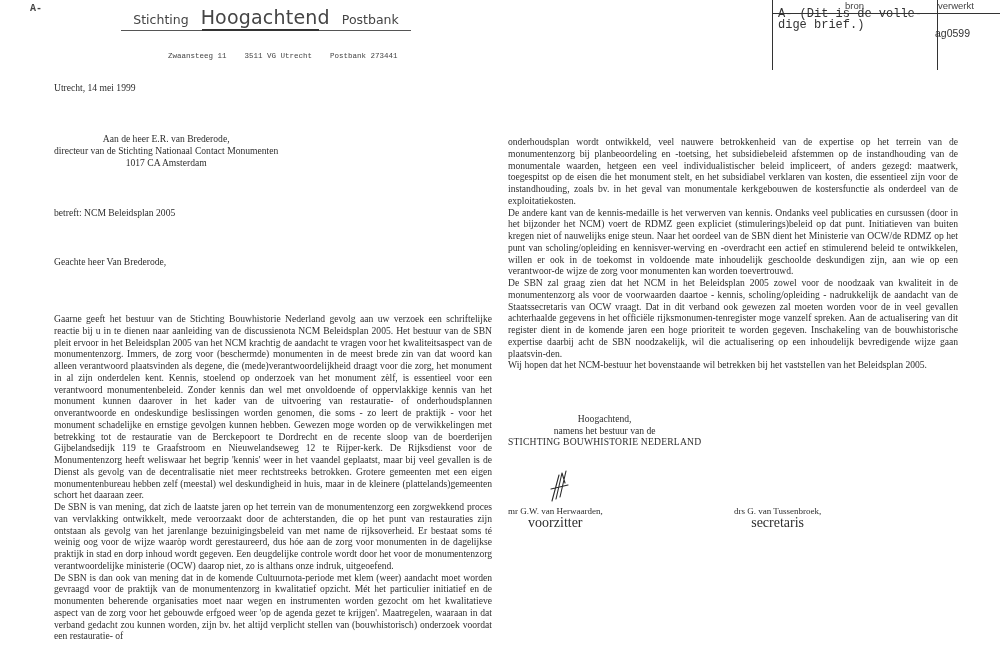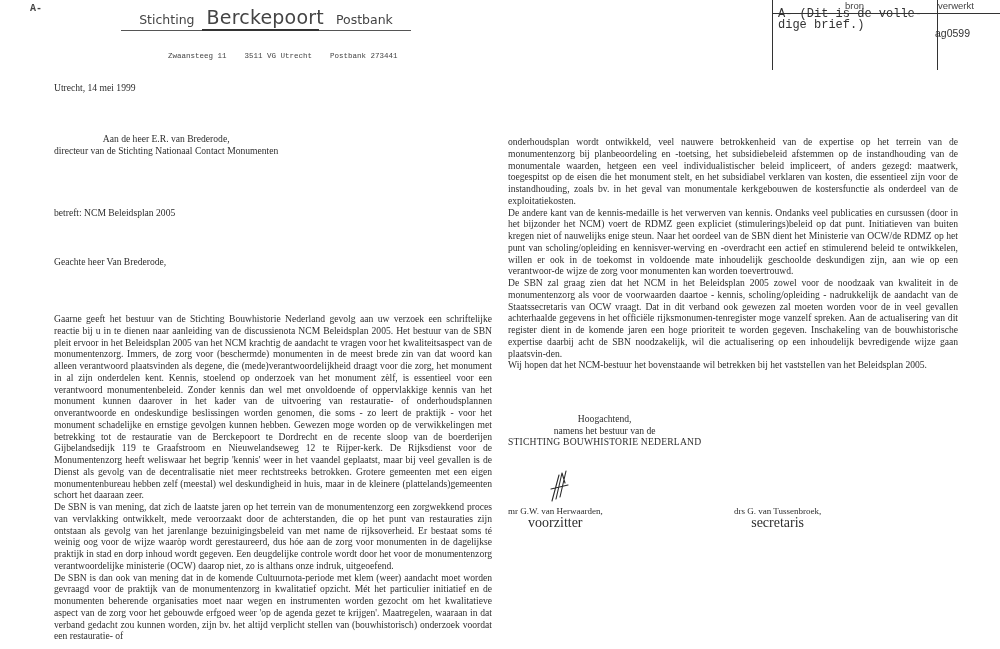--- a/index.html
+++ b/index.html
@@ -93,40 +93,41 @@
   .signer2 { left: 734px; top: 506px; }
   .signer { line-height: 11px; font-size: 9px; }
   .signer .role { font-size: 14px; }
 </style>
 </head>
 <body>
 
 <div class="abs corner-mark">A-</div>
 
 <div class="abs letterhead">
-  <span class="lh-small">Stichting</span><span class="lh-big">Berckepoort</span><span class="lh-small">Postbank</span>
+  <span class="lh-small">Stichting</span><span class="lh-big">Hoogachtend</span><span class="lh-small">Postbank</span>
 </div>
 <div class="abs lh-rule"></div>
 <div class="abs lh-rule-bold"></div>
 <div class="abs address-line" style="white-space:pre;">Zwaansteeg 11    3511 VG Utrecht    Postbank 273441</div>
 
 <div class="abs stamp-vline1"></div>
 <div class="abs stamp-vline2"></div>
 <div class="abs stamp-hline"></div>
 <div class="abs stamp-head-bron">bron</div>
 <div class="abs stamp-head-verwerkt">verwerkt</div>
 <div class="abs stamp-bron-val" style="white-space:pre;">A- (Dit is de volle-
 dige brief.)</div>
 <div class="abs stamp-verwerkt-val">ag0599</div>
 
 <div class="abs text date">Utrecht, 14 mei 1999</div>
 
 <div class="abs text recipient">
   <div>Aan de heer E.R. van Brederode,</div>
   <div>directeur van de Stichting Nationaal Contact Monumenten</div>
+  <div>1017 CA Amsterdam</div>
 </div>
 
 <div class="abs text subject">betreft: NCM Beleidsplan 2005</div>
 
 <div class="abs text salutation">Geachte heer Van Brederode,</div>
 
 <div class="abs text col col-left">
   <p>Gaarne geeft het bestuur van de Stichting Bouwhistorie Nederland gevolg aan uw verzoek een schriftelijke reactie bij u in te dienen naar aanleiding van de discussienota NCM Beleidsplan 2005. Het bestuur van de SBN pleit ervoor in het Beleidsplan 2005 van het NCM krachtig de aandacht te vragen voor het kwaliteitsaspect van de monumentenzorg. Immers, de zorg voor (beschermde) monumenten in de meest brede zin van dat woord kan alleen verantwoord plaatsvinden als degene, die (mede)verantwoordelijkheid draagt voor die zorg, het monument in al zijn onderdelen kent. Kennis, stoelend op onderzoek van het monument zèlf, is essentieel voor een verantwoord monumentenbeleid. Zonder kennis dan wel met onvoldoende of oppervlakkige kennis van het monument kunnen daarover in het kader van de uitvoering van restauratie- of onderhoudsplannen onverantwoorde en ondeskundige beslissingen worden genomen, die soms - zo leert de praktijk - voor het monument schadelijke en ernstige gevolgen kunnen hebben. Gewezen moge worden op de verwikkelingen met betrekking tot de restauratie van de Berckepoort te Dordrecht en de recente sloop van de boerderijen Gijbelandsedijk 119 te Graafstroom en Nieuwelandseweg 12 te Rijper-kerk. De Rijksdienst voor de Monumentenzorg heeft weliswaar het begrip 'kennis' weer in het vaandel geplaatst, maar bij veel gevallen is de Dienst als gevolg van de decentralisatie niet meer rechtstreeks betrokken. Grotere gemeenten met een eigen monumentenbureau hebben zelf (meestal) wel deskundigheid in huis, maar in de kleinere (plattelands)gemeenten schort het daaraan zeer.</p>
   <p>De SBN is van mening, dat zich de laatste jaren op het terrein van de monumentenzorg een zorgwekkend proces van vervlakking ontwikkelt, mede veroorzaakt door de achterstanden, die op het punt van restauraties zijn ontstaan als gevolg van het jarenlange bezuinigingsbeleid van met name de rijksoverheid. Er bestaat soms té weinig oog voor de wijze waaròp wordt gerestaureerd, dus hóe aan de zorg voor monumenten in de dagelijkse praktijk in stad en dorp inhoud wordt gegeven. Een deugdelijke controle wordt door het voor de monumentenzorg verantwoordelijke ministerie (OCW) daarop niet, zo is althans onze indruk, uitgeoefend.</p>
   <p>De SBN is dan ook van mening dat in de komende Cultuurnota-periode met klem (weer) aandacht moet worden gevraagd voor de praktijk van de monumentenzorg in kwalitatief opzicht. Mét het particulier initiatief en de monumenten beherende organisaties moet naar wegen en instrumenten worden gezocht om het kwalitatieve aspect van de zorg voor het gebouwde erfgoed weer 'op de agenda gezet te krijgen'. Maatregelen, waaraan in dat verband gedacht zou kunnen worden, zijn bv. het altijd verplicht stellen van (bouwhistorisch) onderzoek voordat een restauratie- of</p>

